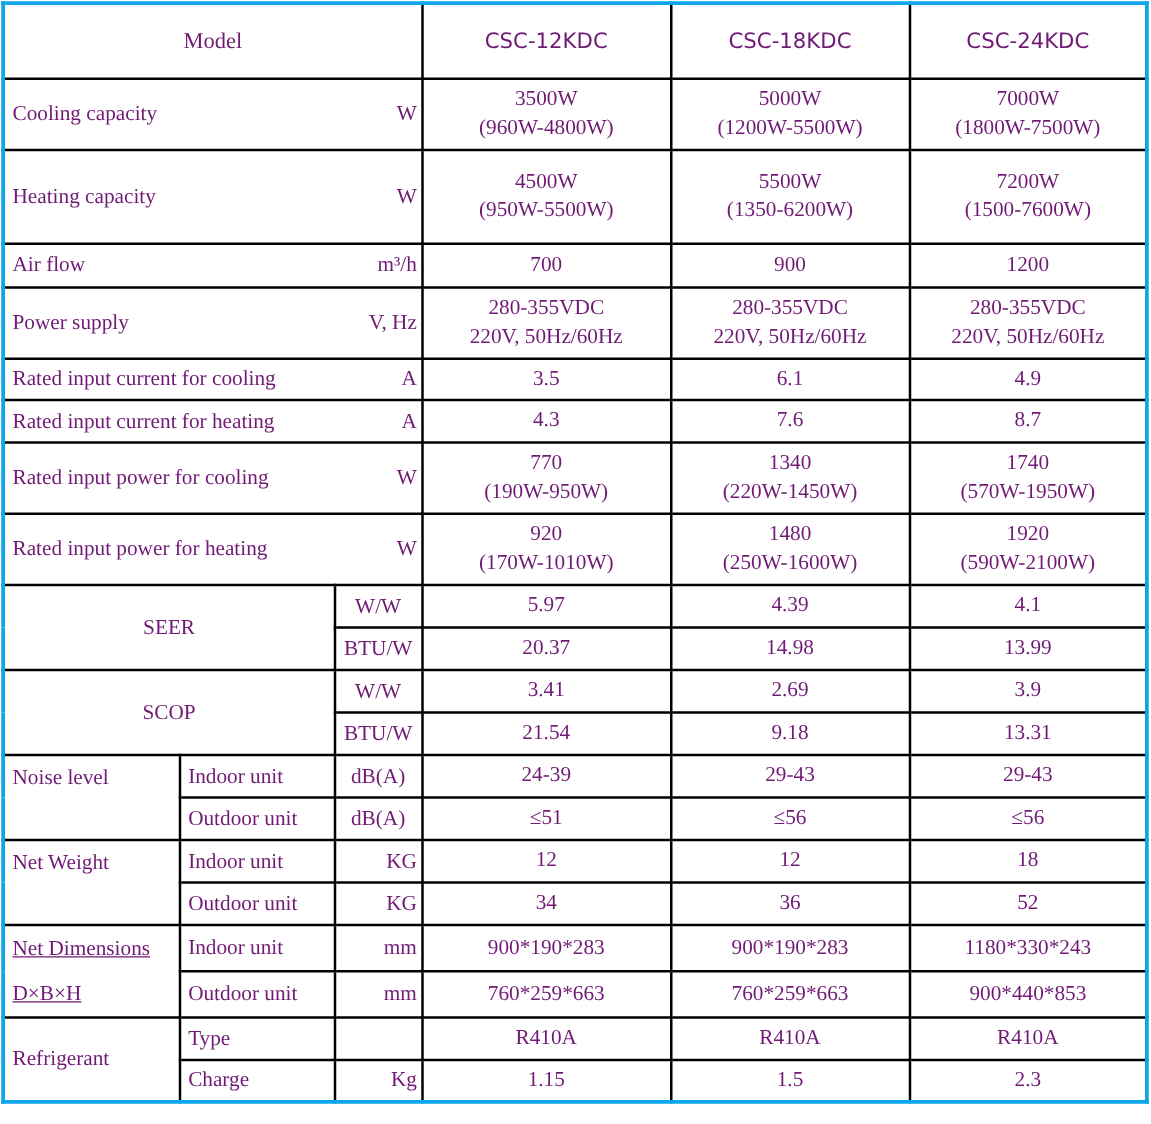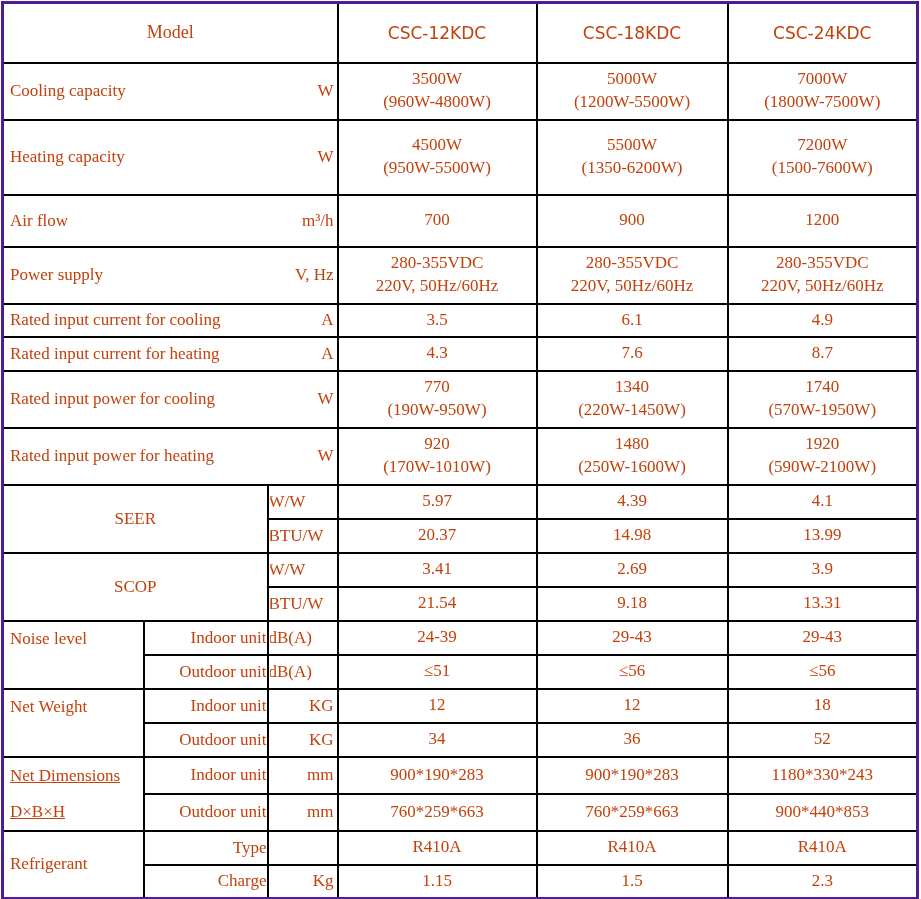--- a/index.html
+++ b/index.html
@@ -2,53 +2,53 @@
 <html><head>
 <meta charset="utf-8">
 <style>
   html,body{margin:0;padding:0;background:#ffffff;}
   .page{width:921px;height:899px;box-sizing:border-box;background:#fff;}
   table.spec{
     border-collapse:collapse;
     table-layout:fixed;
     width:917px;
     margin:1px;
-    border:3px solid #4c1d95;
+    border:3px solid #0ea5e9;
     font-family:"Liberation Serif",serif;
     font-size:17px;
-    color:#c2410c;
+    color:#701a75;
   }
   td{border:2px solid #000;padding:0;vertical-align:middle;overflow:hidden;}
   
   col.c1{width:141px}
   col.c2{width:124px}
   col.c3{width:70px}
   col.c4{width:199px}
   col.c5{width:191px}
   col.c6{width:190px}
   
   tr.r-model{height:60px}
   tr.r-cool{height:57px}
   tr.r-heat{height:75px}
-  tr.r-air{height:52px}
+  tr.r-air{height:35px}
   tr.r-psu{height:57px}
   tr.r-cc{height:33px}
   tr.r-ch{height:34px}
   tr.r-pc{height:57px}
   tr.r-ph{height:57px}
   tr.r-s{height:34px}
   
   .model-cell{text-align:center;font-size:18px;}
   .head{font-family:"DejaVu Sans","Liberation Sans",sans-serif;font-size:17px;text-align:center;}
   .val{text-align:center;white-space:pre-line;line-height:1.35;}
   .lu{display:flex;justify-content:space-between;align-items:center;padding:0 3px 0 6px;}
   .lu .u{white-space:pre;}
   .span-label{text-align:center;}
-  .sublabel{padding-left:6px;text-align:right;margin-left:48px;}
-  .unit-c{text-align:left;border-radius:15px;}
+  .sublabel{padding-left:6px;text-align:left;margin-left:48px;}
+  .unit-c{text-align:center;border-radius:15px;}
   .unit-r{text-align:right;padding-right:3px;}
   .vtop{vertical-align:top;}
   .vtop .inner{padding:6px 0 0 6px;line-height:22px;}
   .dim-label{padding-left:6px;line-height:36px;white-space:pre-line;text-decoration:underline;}
   .plain-label{padding-left:6px;}
 </style>
 </head>
 <body>
 
 <div class="page">

